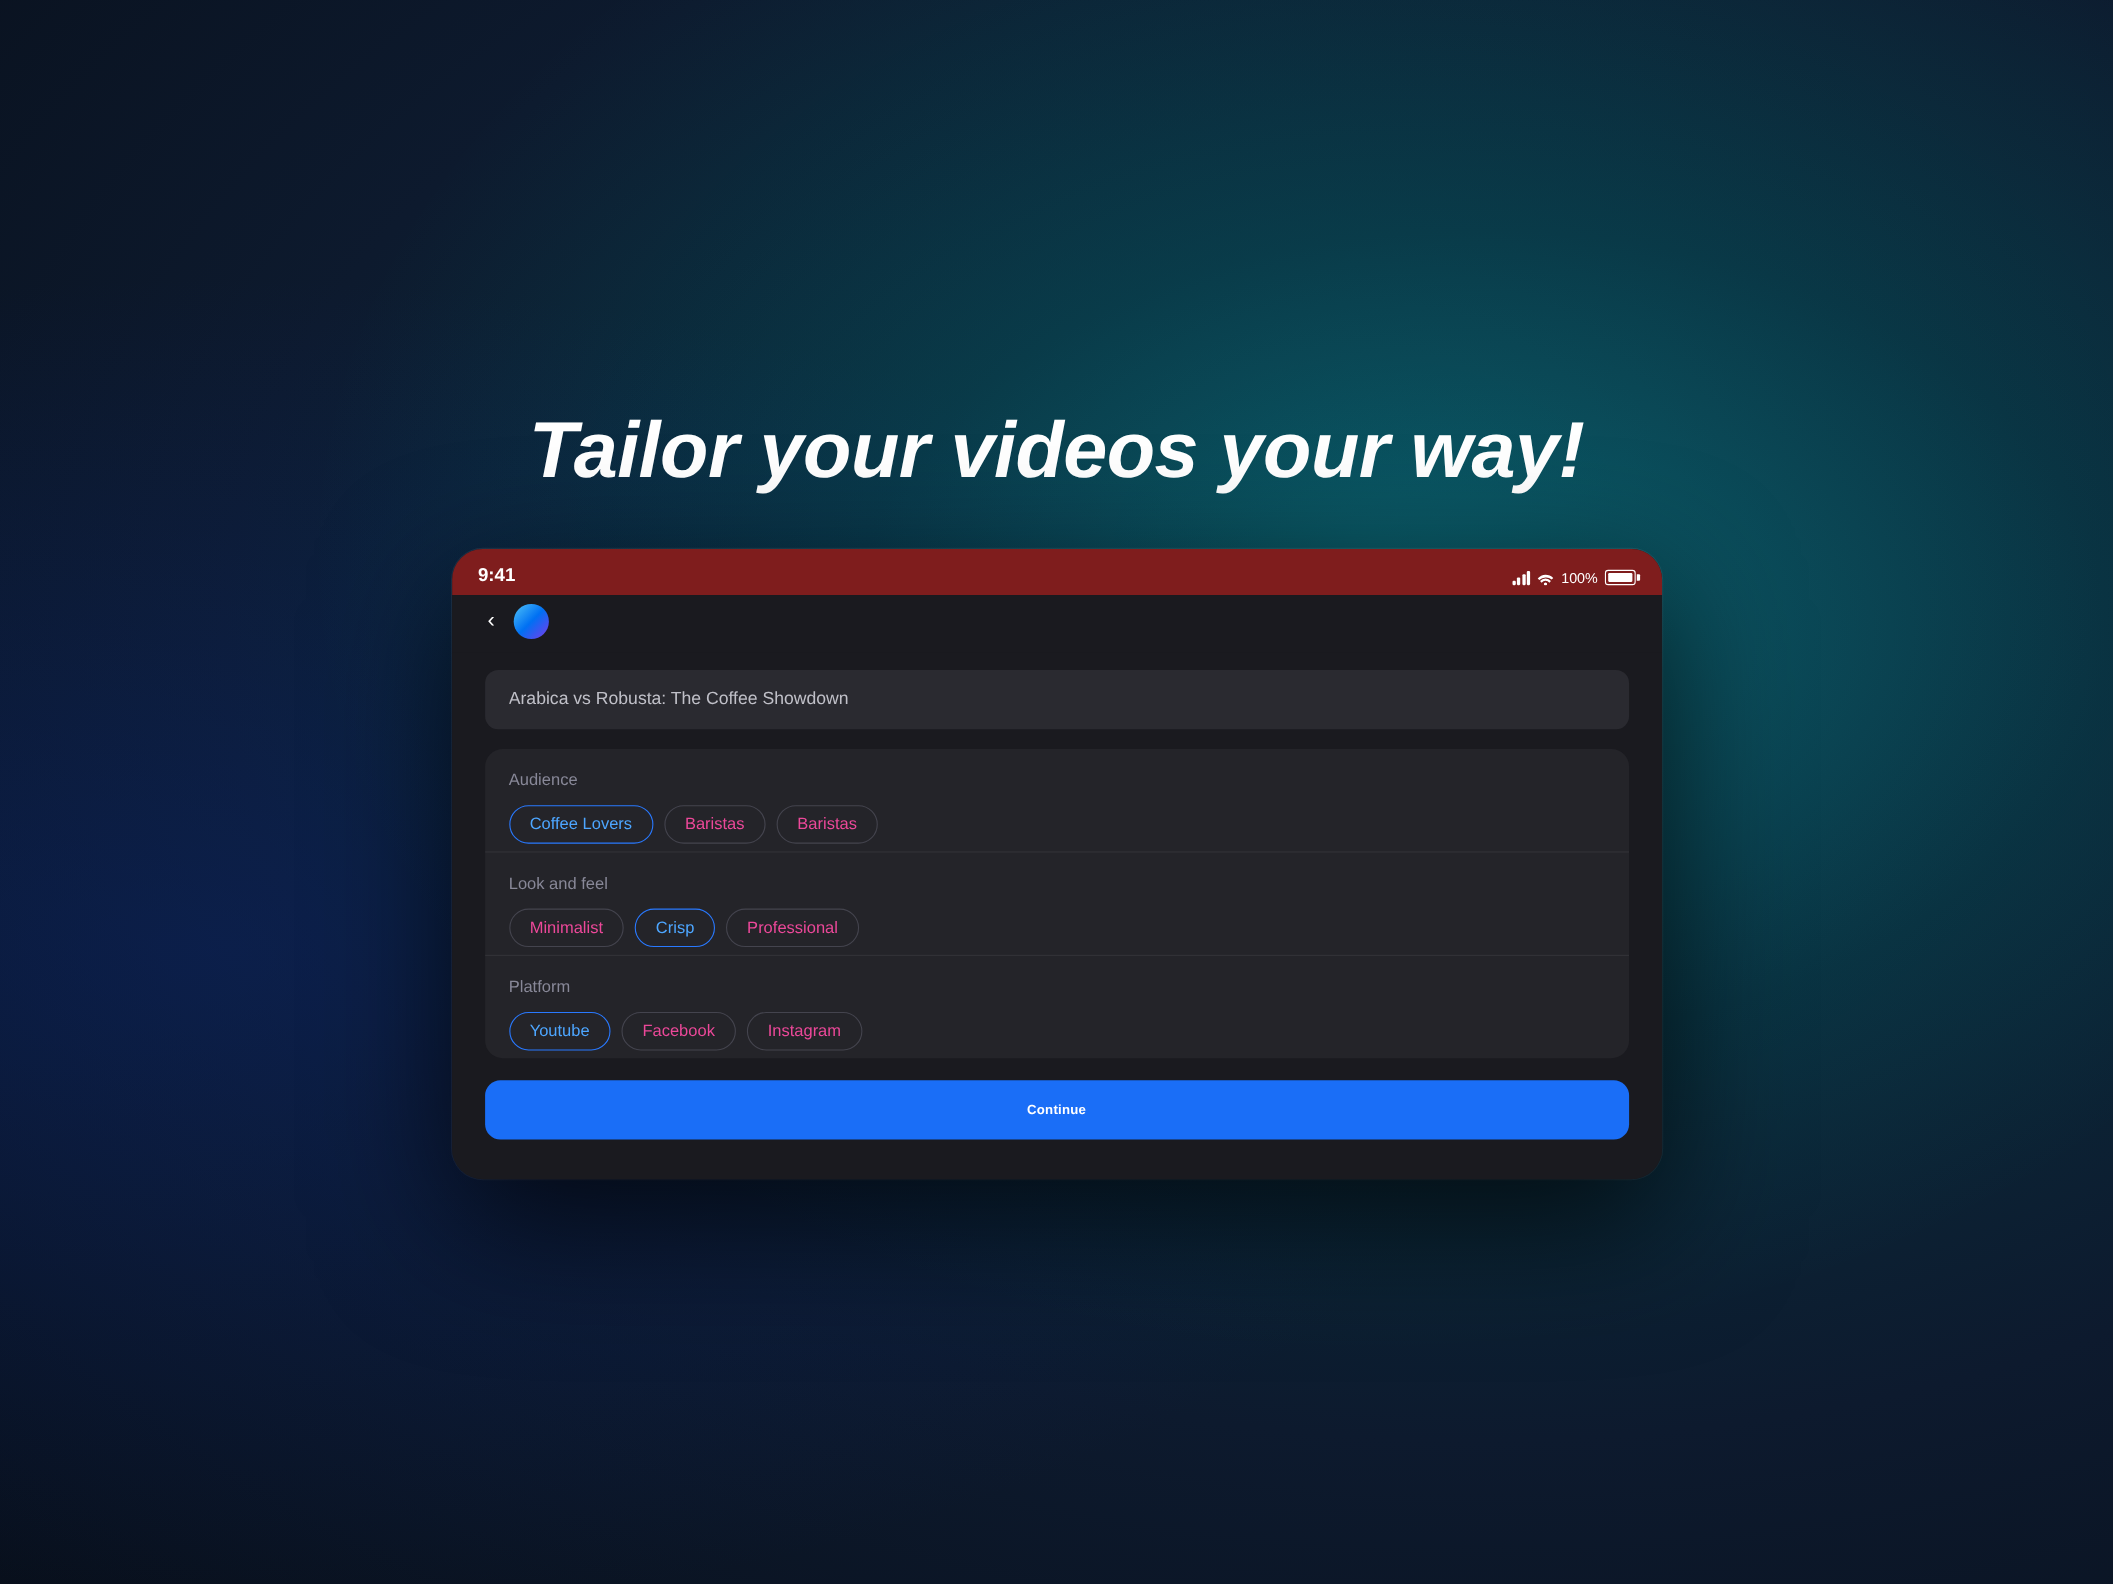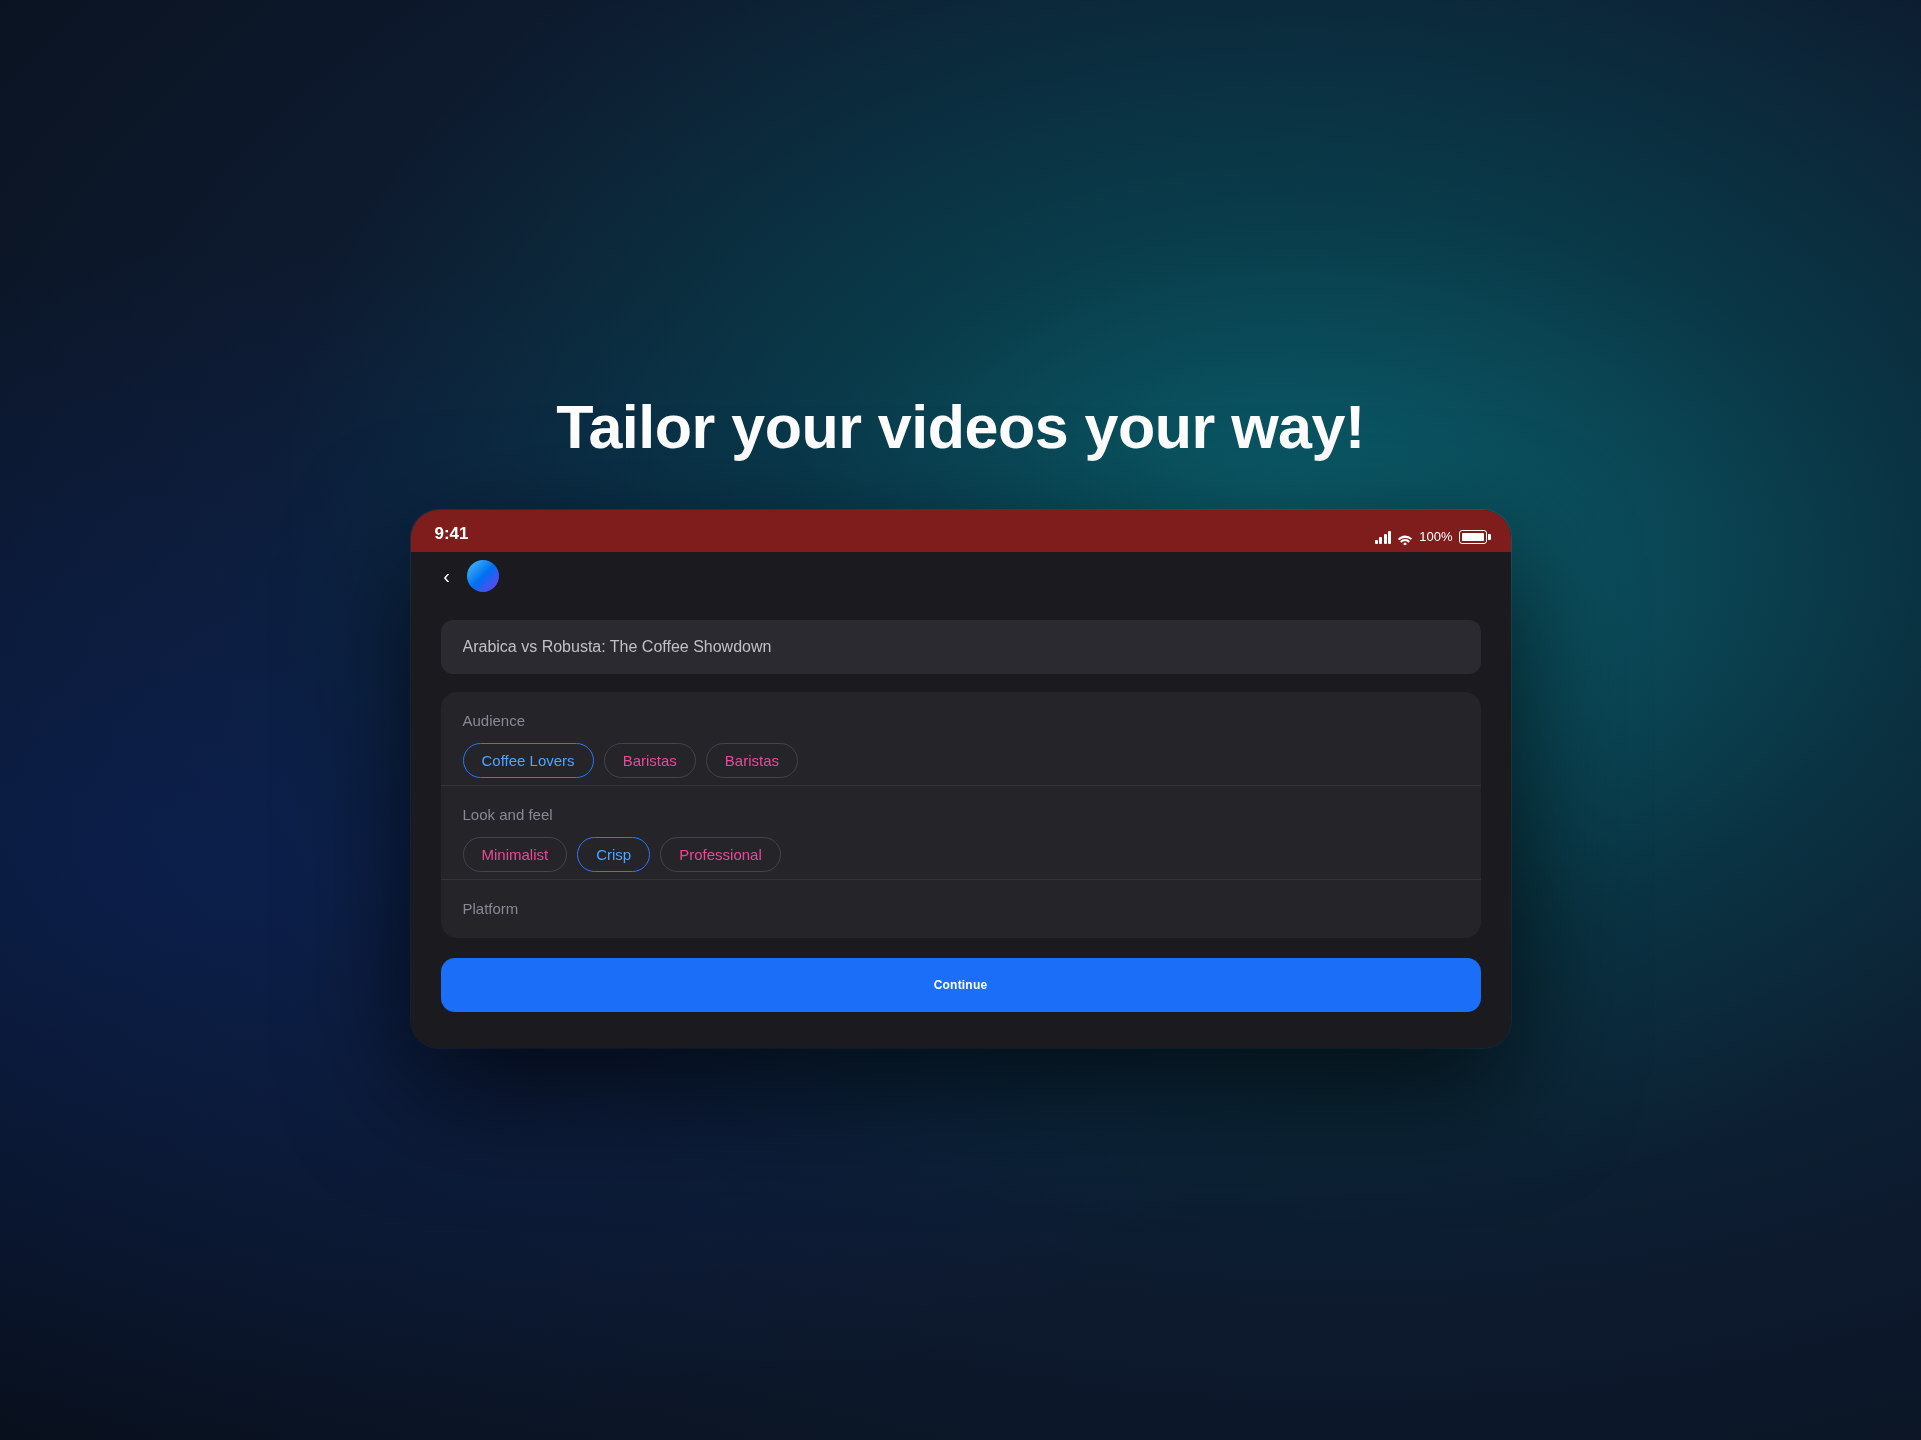--- a/index.html
+++ b/index.html
@@ -20,28 +20,29 @@
     body::before {
       content: '';
       position: absolute;
       top: 0; left: 0; right: 0; bottom: 0;
       background: radial-gradient(ellipse at 65% 35%, rgba(0, 200, 200, 0.18) 0%, transparent 55%),
                   radial-gradient(ellipse at 10% 60%, rgba(10, 40, 120, 0.4) 0%, transparent 50%);
       pointer-events: none;
     }
 
     .page-title {
-      font-size: 61px;
+      font-size: 72px;
       font-weight: 800;
       color: #ffffff;
       text-align: center;
       margin-bottom: 48px;
       letter-spacing: -0.5px;
       position: relative;
       z-index: 1;
+      font-style: italic;
     }
 
     .device-wrapper {
       position: relative;
       z-index: 2;
       width: 1100px;
       background: #1a1a1f;
       border-radius: 28px;
       overflow: hidden;
       box-shadow: 0 40px 120px rgba(0,0,0,0.7), 0 0 0 1px rgba(255,255,255,0.08);
@@ -302,20 +303,25 @@
         <div class="section-label">Look and feel</div>
         <div class="chips">
           <button class="chip">Minimalist</button>
           <button class="chip selected-crisp">Crisp</button>
           <button class="chip">Professional</button>
         </div>
       </div>
 
       <div class="section-inner">
         <div class="section-label">Platform</div>
+        <div class="chips">
+          <button class="chip selected-blue">Youtube</button>
+          <button class="chip">Facebook</button>
+          <button class="chip">Instagram</button>
+        </div>
       </div>
 
     </div>
 
     
     <button class="continue-btn">Continue</button>
 
   </div>
 </div>
 

